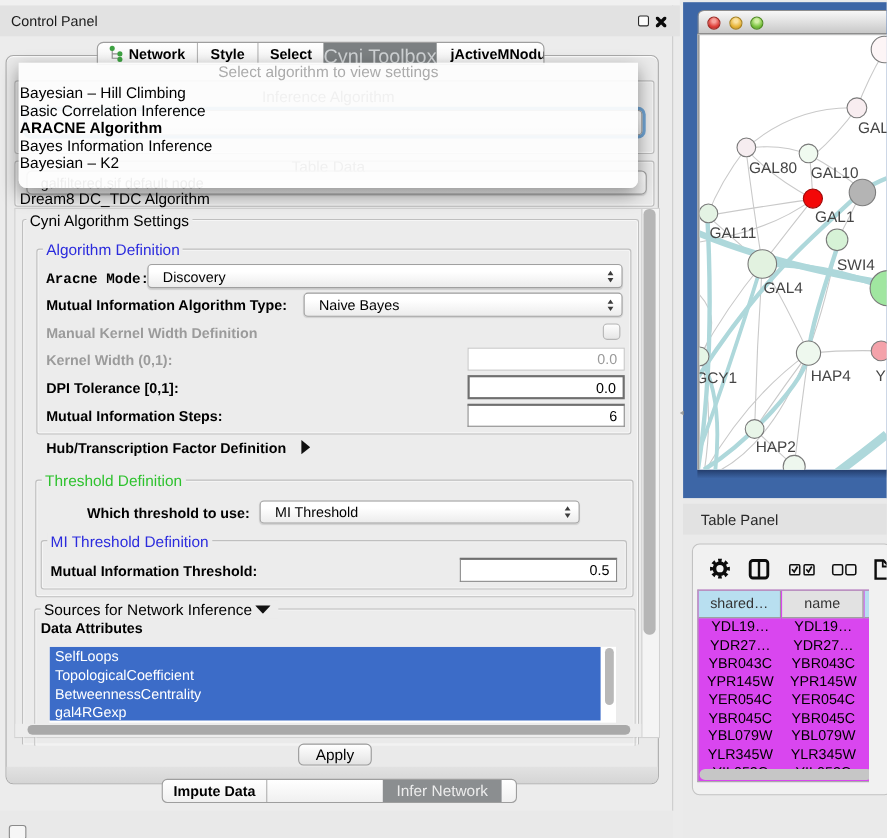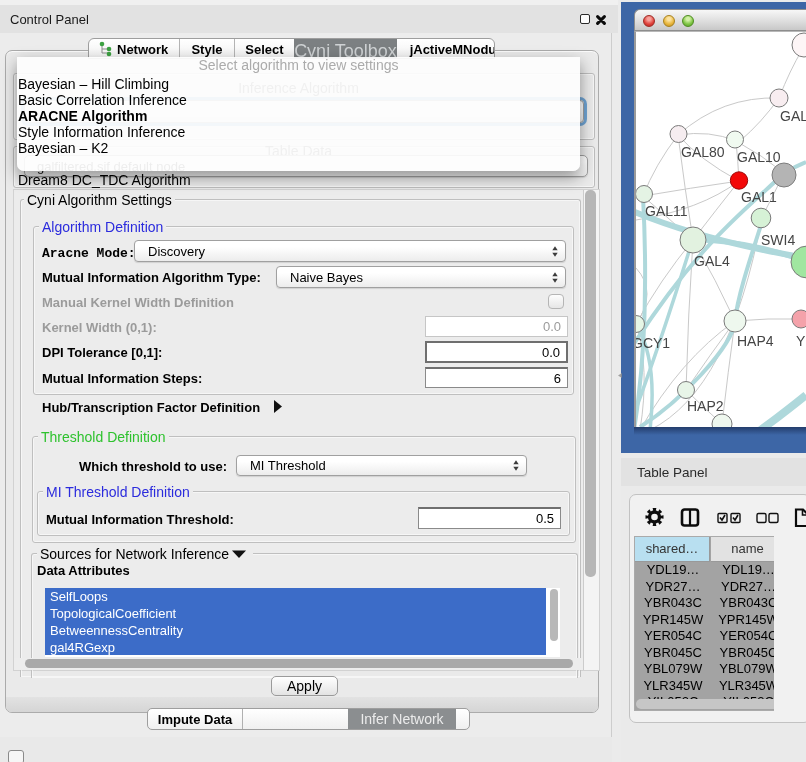--- a/index.html
+++ b/index.html
@@ -129,21 +129,21 @@
     <path d="M 88 10.5 l 2 2.5 l 3 -5" stroke-width="1.6"></path>
     <rect x="112" y="6.5" width="9" height="9" rx="1.5"></rect>
     <rect x="124" y="6.5" width="9" height="9" rx="1.5"></rect>
   </g>
   <g fill="none" stroke="#0c0c0c" stroke-width="2.2">
     <path d="M 151 2.5 h 7 l 5.5 5.5 v 11 h -12.5 z"></path>
     <path d="M 157.5 2.5 v 5.5 h 6" stroke-width="1.6"></path>
   </g>
 </svg>
 
-<div class="abs" style="left:634px; top:536px; width:140px; height:175px; background:#a3a3a3;
+<div class="abs" style="left:634px; top:536px; width:156px; height:175px; background:#d946ef;
   border:1px solid #aaa; border-right:none; overflow:hidden;">
   <div style="position:absolute; left:0; top:0; width:75px; height:25px; background:#b8dff0;
     border-right:1px solid #999; border-bottom:1px solid #999; text-align:center;
     font-size:13px; color:#333; padding-top:4px;">shared…</div>
   <div style="position:absolute; left:76px; top:0; width:74px; height:25px; background:#e2e2e2;
     border-right:1px solid #999; border-bottom:1px solid #999; text-align:center;
     font-size:13px; color:#333; padding-top:4px;">name</div>
   <div style="position:absolute; left:151px; top:0; width:30px; height:25px; background:#b8dff0;
     border-bottom:1px solid #999; font-size:13px; color:#333; padding:4px 0 0 14px;">A</div>
   <div style="position:absolute; left:0; top:25px; width:172px; font-size:13px; color:#000;">
@@ -326,21 +326,21 @@
     text-align:center; font-size:18px; padding-top:2px;">Cyni Toolbox</div>
   <div style="position:absolute; left:308px; top:3px; width:130px; text-align:center; font-size:13px; font-weight:bold;">jActiveMNodules</div>
 </div>
 
 <div class="abs" style="left:17px; top:57px; width:563px; height:114px; background:rgba(253,253,253,0.93);
   border-radius:0 0 7px 7px; box-shadow:0 6px 16px rgba(0,0,0,0.4);"></div>
 <div class="abs" style="left:17px; top:57px; width:563px; text-align:center; font-size:14px; color:#ababab;">Select algorithm to view settings</div>
 <div class="abs" style="left:18px; top:76px; font-size:14px;">Bayesian – Hill Climbing</div>
 <div class="abs" style="left:18px; top:92px; font-size:14px;">Basic Correlation Inference</div>
 <div class="abs" style="left:18px; top:108px; font-size:14px; font-weight:bold;">ARACNE Algorithm</div>
-<div class="abs" style="left:18px; top:124px; font-size:14px;">Style Information Inference</div>
+<div class="abs" style="left:18px; top:124px; font-size:14px;">Bayes Information Inference</div>
 <div class="abs" style="left:18px; top:140px; font-size:14px;">Bayesian – K2</div>
 <div class="abs" style="left:18px; top:172px; font-size:14px;">Dream8 DC_TDC Algorithm</div>
 
 <div class="abs" style="left:618px; top:373px; width:4px; height:5px; background:#8f8f8f;
   clip-path:polygon(100% 0, 0 50%, 100% 100%); opacity:0.8;"></div>
 
 <div class="abs" style="left:8px; top:750px; width:16px; height:14px; border:1.5px solid #8a8a8a;
   border-radius:3px; background:#f6f6f6;"></div>
 
 </body></html>

